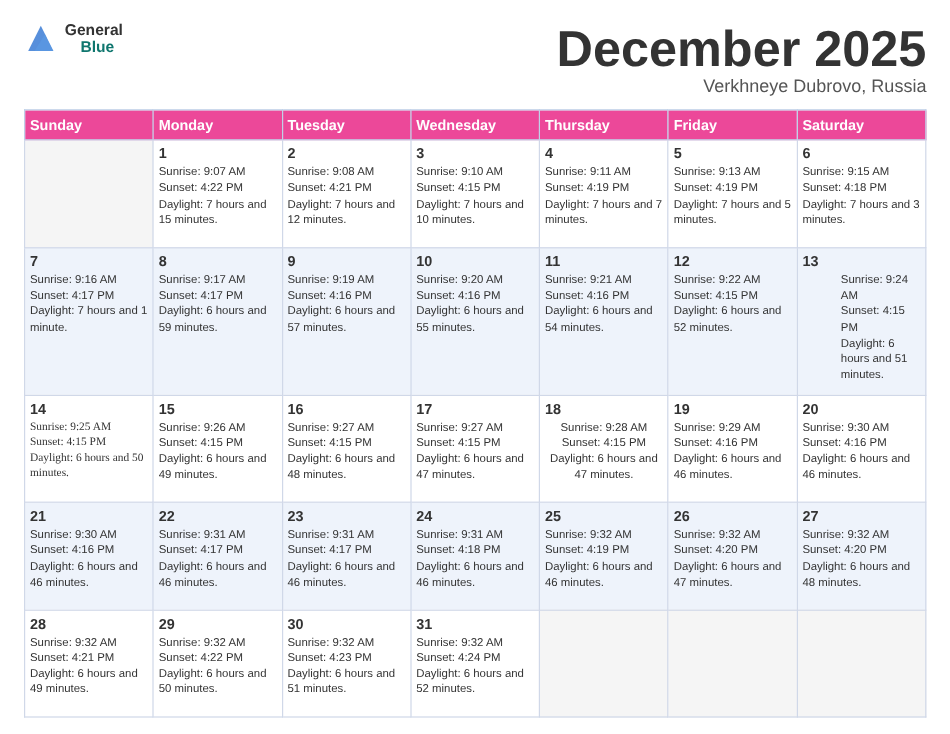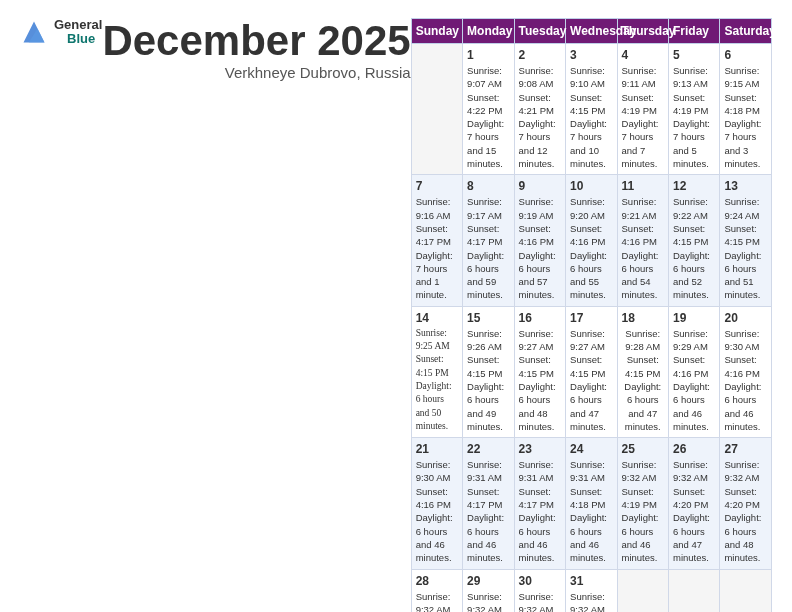--- a/index.html
+++ b/index.html
@@ -8,21 +8,21 @@
       height: 612px;
       font-family: Arial, sans-serif;
       background: #fff;
       overflow: hidden;
     }
     .page {
       width: 792px;
       height: 612px;
       padding: 18px 20px 14px 20px;
       display: flex;
-      flex-direction: row;
+      flex-direction: column;
     }
     .header {
       display: flex;
       justify-content: space-between;
       align-items: flex-start;
       margin-bottom: 10px;
     }
     .logo {
       display: flex;
       align-items: center;
@@ -56,21 +56,21 @@
       font-size: 15px;
       color: #555;
     }
     .calendar {
       width: 100%;
       border-collapse: collapse;
       flex: 1;
       table-layout: fixed;
     }
     .calendar thead tr th {
-      background-color: #701a75;
+      background-color: #ec4899;
       color: #fff;
       font-size: 12px;
       font-weight: bold;
       padding: 5px 4px;
       text-align: left;
       border: 1px solid #c0d0e8;
     }
     .calendar tbody tr td {
       border: 1px solid #d0d8e8;
       vertical-align: top;
@@ -207,21 +207,21 @@
 Daylight: 6 hours and 54 minutes.</div>
           </td>
           <td>
             <span class="day-number">12</span>
             <div class="day-info" style="white-space: pre-line;">Sunrise: 9:22 AM
 Sunset: 4:15 PM
 Daylight: 6 hours and 52 minutes.</div>
           </td>
           <td>
             <span class="day-number">13</span>
-            <div class="day-info" style="white-space: pre-line;">Sunrise: 9:24 AM
+            <div class="day-info" style="white-space: pre-line; margin-left: 32px;">Sunrise: 9:24 AM
 Sunset: 4:15 PM
 Daylight: 6 hours and 51 minutes.</div>
           </td>
         </tr>
         <tr>
           <td>
             <span class="day-number">14</span>
             <div class="day-info" style="white-space: pre-line; font-family: Liberation Serif, serif;">Sunrise: 9:25 AM
 Sunset: 4:15 PM
 Daylight: 6 hours and 50 minutes.</div>

